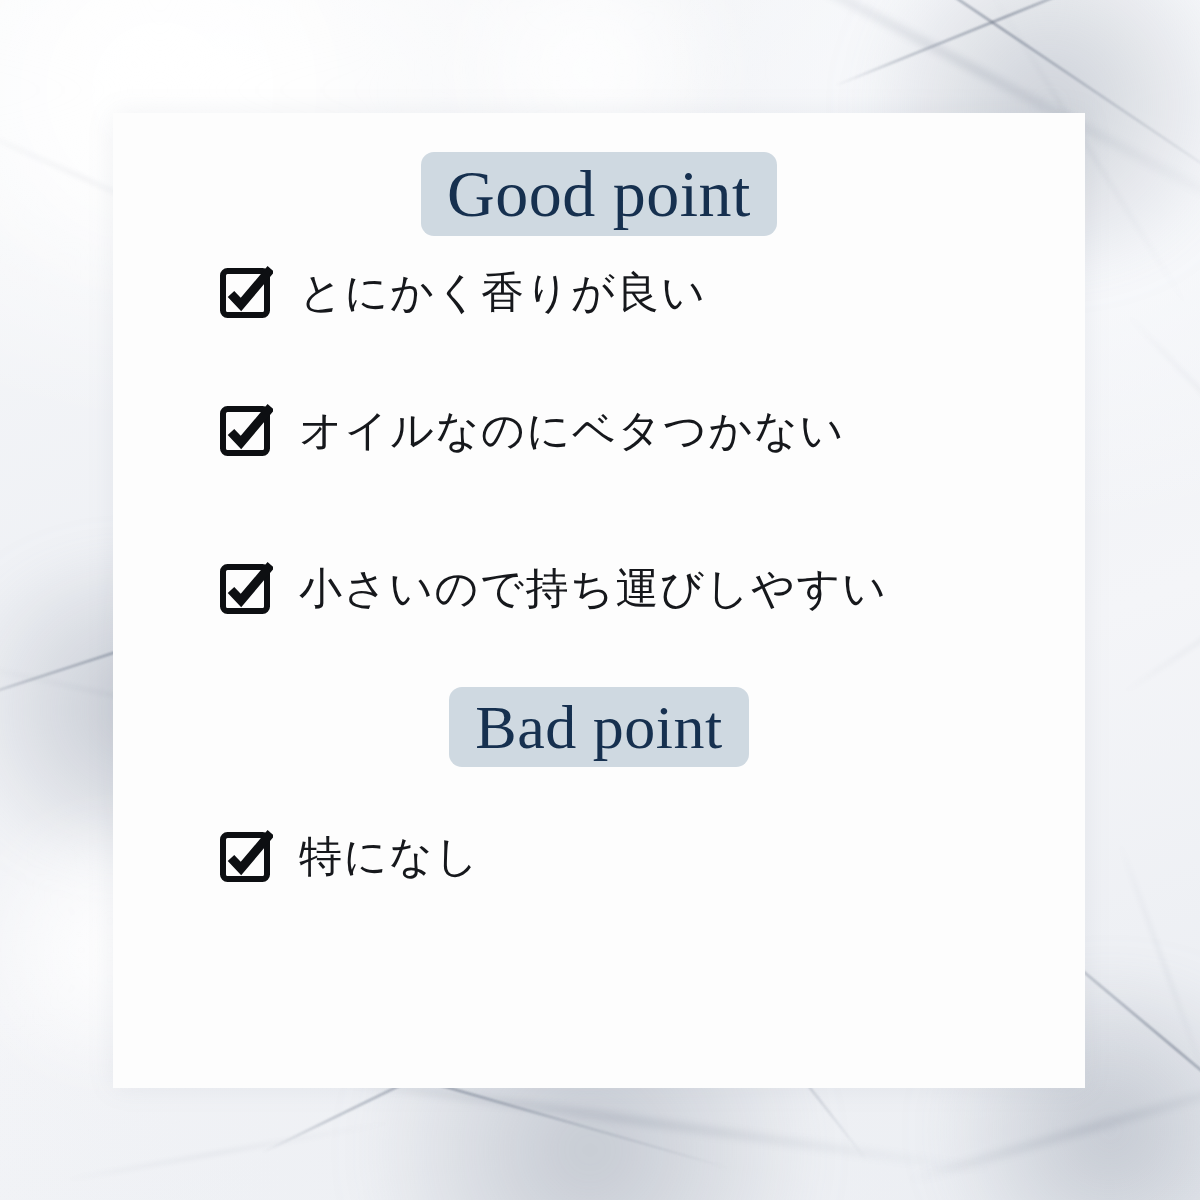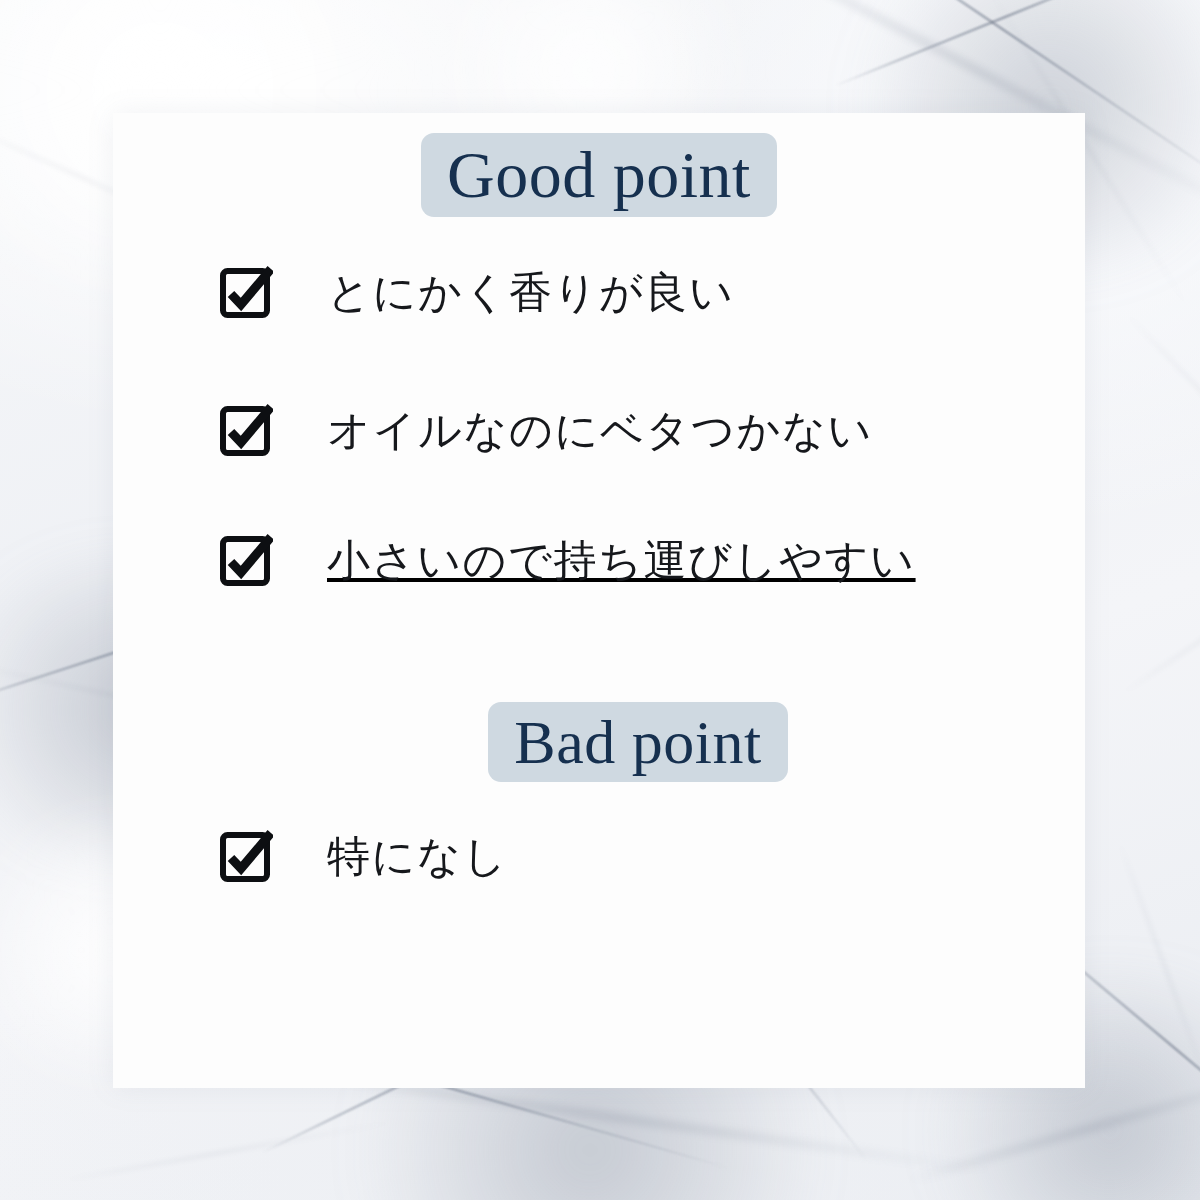--- a/index.html
+++ b/index.html
@@ -90,45 +90,44 @@
     display: inline-block;
     background: #cfd9e1;
     color: #16304f;
     border-radius: 13px;
     font-family: "Liberation Serif", "DejaVu Serif", serif;
     font-weight: 400;
     letter-spacing: .5px;
     white-space: nowrap;
   }
   #heading-good {
-    top: 20px;
+    top: 39px;
     justify-content: center;
   }
   #heading-good .heading-badge {
     font-size: 66px;
     line-height: 84px;
     padding: 0 26px;
   }
   #heading-bad {
-    top: 589px;
-    padding-left: 39px;
+    top: 574px;
   }
   #heading-bad .heading-badge {
     font-size: 62px;
     line-height: 80px;
     padding: 0 26px;
   }
 
   
   .check-item {
     position: absolute;
     left: 104px;
     display: flex;
     align-items: center;
-    gap: 54px;
+    gap: 26px;
   }
   .checkbox-icon {
     flex: 0 0 auto;
     width: 56px;
     height: 56px;
     position: relative;
   }
   .checkbox-icon svg {
     display: block;
     width: 56px;
@@ -138,21 +137,21 @@
     font-family: "Liberation Serif", "DejaVu Serif", serif;
     font-size: 43px;
     line-height: 1.1;
     color: #16181c;
     letter-spacing: 1.5px;
     white-space: nowrap;
   }
 
   #item-good-0 { top: 152px; }
   #item-good-1 { top: 290px; }
-  #item-good-2 { top: 420px; text-decoration: underline; }
+  #item-good-2 { top: 448px; }
   #item-bad-0  { top: 716px; }
 </style>
 </head>
 <body>
 
 <div id="canvas">
 
   <div class="marble-base"></div>
 
   <div class="cloud grey" style="left:-80px;  top:560px;  width:420px; height:300px;"></div>

